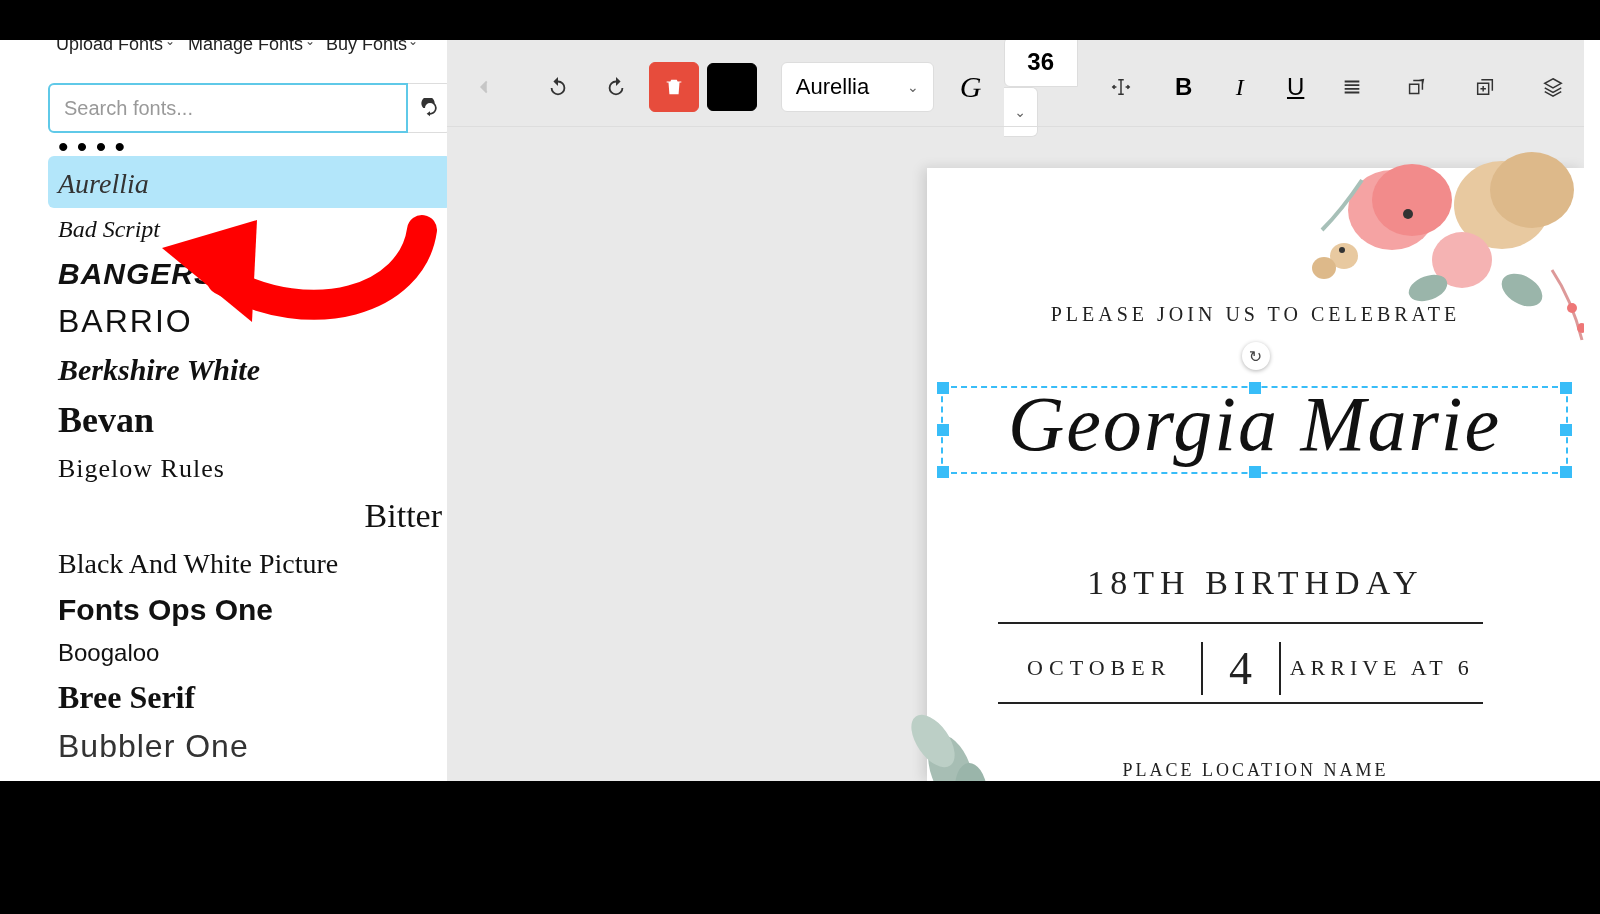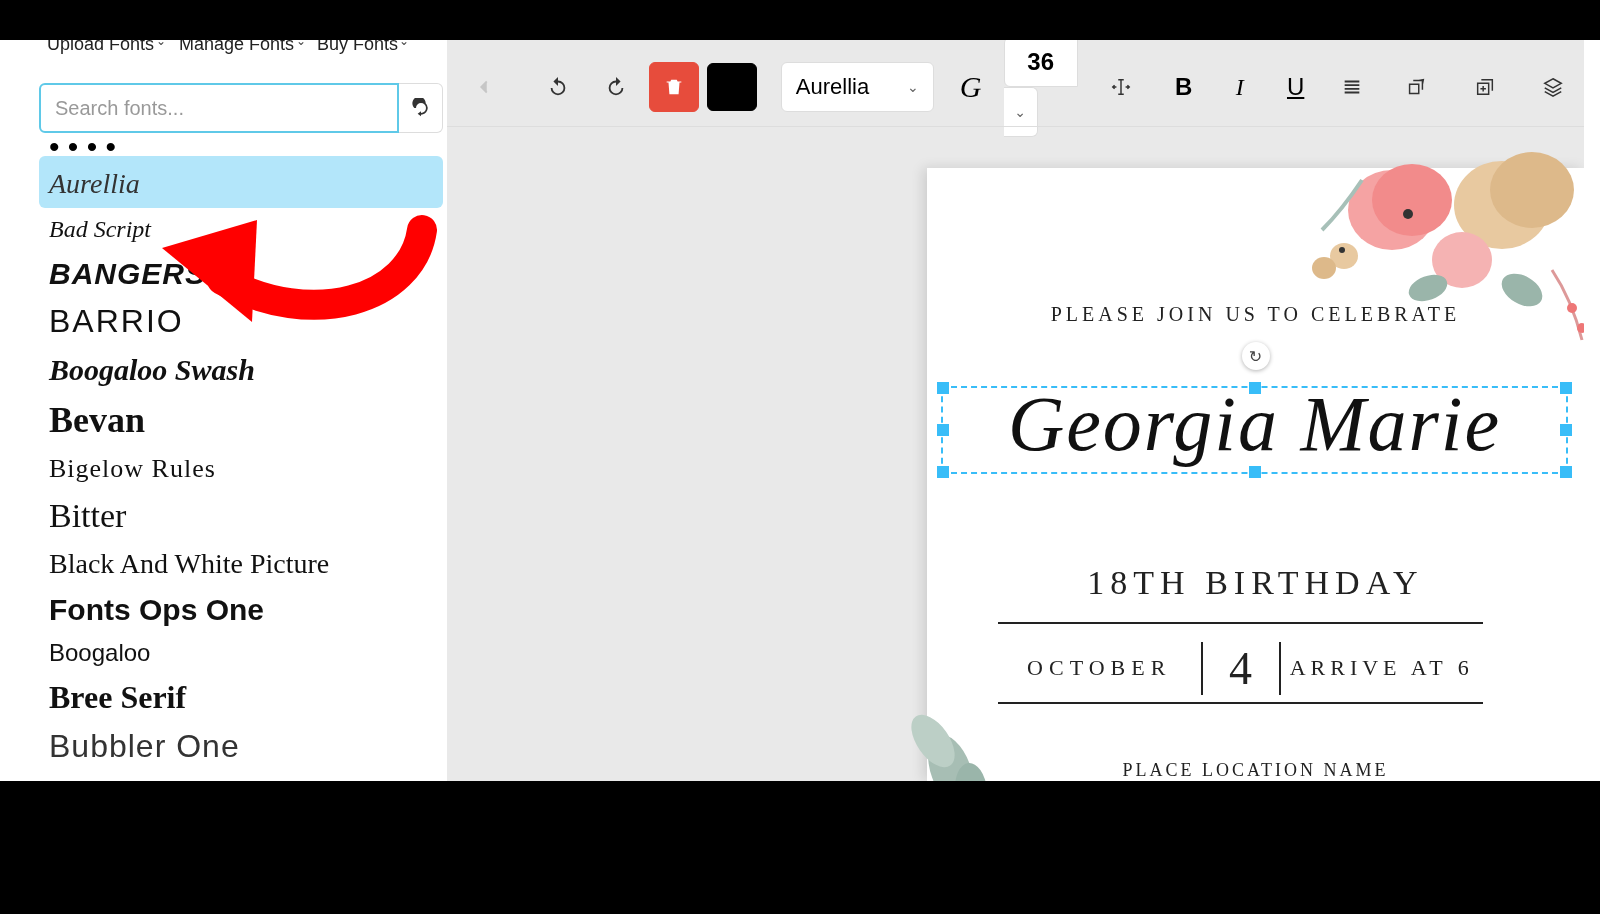--- a/index.html
+++ b/index.html
@@ -1,40 +1,40 @@
 <!DOCTYPE html>
 <html><head>
 <meta charset="utf-8">
 <style>
   * { box-sizing: border-box; margin: 0; padding: 0; }
   html, body { width: 1600px; height: 914px; overflow: hidden; font-family: -apple-system, Helvetica, Arial, sans-serif; }
   .black-top { position:absolute; left:0; top:0; width:1600px; height:40px; background:#000; }
   .black-bottom { position:absolute; left:0; top:781px; width:1600px; height:133px; background:#000; }
   .app { position:absolute; left:17px; top:40px; width:1567px; height:741px; background:#fff; overflow:hidden; }
-  .sidebar { position:absolute; left:4px; top:0; width:430px; height:741px; background:#fff; }
+  .sidebar { position:absolute; left:13px; top:0; width:430px; height:741px; background:#fff; }
   .tabs { position:relative; height:24px; width:100%; color:#222; font-size:18px; }
   .tabs span { position:absolute; top:-6px; white-space:nowrap; }
   .tab-caret { position:absolute; top:-2px; font-size:12px; color:#444; }
   .search-row { position:absolute; left:18px; top:43px; width:404px; height:50px; display:flex; }
   .search-input { flex:1; height:50px; border:2px solid #5fc9e8; border-radius:6px 0 0 6px; padding:0 14px; font-size:20px; color:#444; outline:none; }
   .search-input::placeholder { color:#999; }
   .refresh-btn { width:44px; height:50px; border:1px solid #ddd; border-left:none; border-radius:0 6px 6px 0; background:#fff; display:flex; align-items:center; justify-content:center; cursor:pointer; }
   .refresh-btn svg { width:20px; height:20px; }
   .font-list { position:absolute; left:18px; top:102px; width:404px; height:639px; overflow:hidden; }
   .font-item { width:100%; padding:6px 10px 2px 10px; cursor:pointer; color:#111; line-height:1.3; }
   .font-item.selected { background:#b3e6fa; border-radius:6px; }
   .peek { height:14px; padding:0 10px; font-size:30px; color:#000; line-height:0.3; overflow:hidden; }
   .f-aurellia { font-family:'Brush Script MT','Segoe Script',cursive; font-size:28px; font-style:italic; color:#333; padding-top:10px; padding-bottom:6px;}
   .f-badscript { font-family:'Segoe Script',cursive; font-style:italic; font-size:24px; }
   .f-bangers { font-family:Impact,'Arial Black',sans-serif; font-weight:900; font-style:italic; font-size:30px; letter-spacing:1px; }
   .f-barrio { font-family:'Arial Black',sans-serif; font-size:32px; letter-spacing:2px; }
   .f-berkshire { font-family:Georgia,serif; font-weight:700; font-size:30px; font-style:italic; }
   .f-bevan { font-family:Georgia,'Times New Roman',serif; font-weight:900; font-size:36px; }
   .f-bigelow { font-family:'Times New Roman',serif; font-size:26px; letter-spacing:1px; }
-  .f-bitter { font-family:Georgia,serif; font-size:34px; }
+  .f-bitter { font-family:Georgia,serif; font-size:34px;text-align:right; }
   .f-bwp { font-family:'Comic Sans MS',cursive; font-size:28px; }
   .f-blackops { font-family:'Arial Black',Impact,sans-serif; font-weight:900; font-size:30px; }
   .f-boogaloo { font-family:Tahoma,sans-serif; font-size:24px; font-weight:500; }
   .f-breeserif { font-family:Georgia,serif; font-weight:700; font-size:32px; }
   .f-bubblegum { font-family:Verdana,sans-serif; font-weight:600; font-size:24px; }
   .f-bubbler { font-family:'Helvetica Neue',Arial,sans-serif; font-weight:300; font-size:32px; letter-spacing:1px; color:#333; }
 
   .main { position:absolute; left:430px; top:0; width:1137px; height:741px; background:#e9e9e9; }
   .toolbar { position:absolute; left:0; top:18px; width:1137px; height:58px; display:flex; align-items:center; }
   .tb-btn { height:50px; min-width:50px; border-radius:6px; background:#fff; border:1px solid #ddd; display:flex; align-items:center; justify-content:center; margin-right:8px; cursor:pointer; }
@@ -103,21 +103,21 @@
           </svg>
       </div>
     </div>
 
     <div class="font-list" id="fontList">
       <div class="peek">• • • •</div>
     <div class="font-item f-aurellia selected">Aurellia</div>
         <div class="font-item f-badscript">Bad Script</div>
         <div class="font-item f-bangers">BANGERS</div>
         <div class="font-item f-barrio">BARRIO</div>
-        <div class="font-item f-berkshire">Boogaloo Swash</div>
+        <div class="font-item f-berkshire">Berkshire White</div>
         <div class="font-item f-bevan">Bevan</div>
         <div class="font-item f-bigelow">Bigelow Rules</div>
         <div class="font-item f-bitter">Bitter</div>
         <div class="font-item f-bwp">Black And White Picture</div>
         <div class="font-item f-blackops">Fonts Ops One</div>
         <div class="font-item f-boogaloo">Boogaloo</div>
         <div class="font-item f-breeserif">Bree Serif</div>
         <div class="font-item f-bubbler">Bubbler One</div>
       </div>
   </div>

